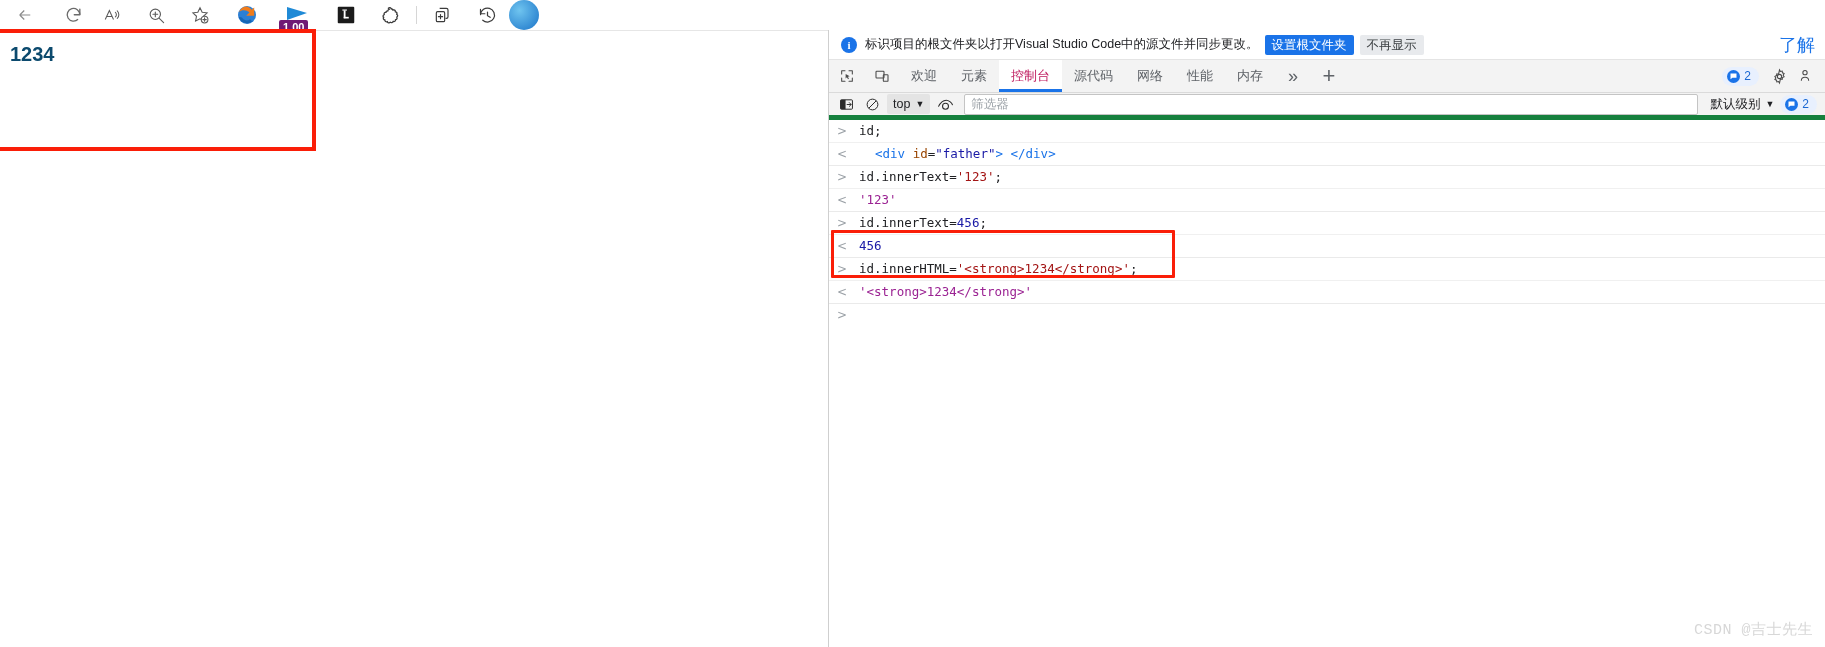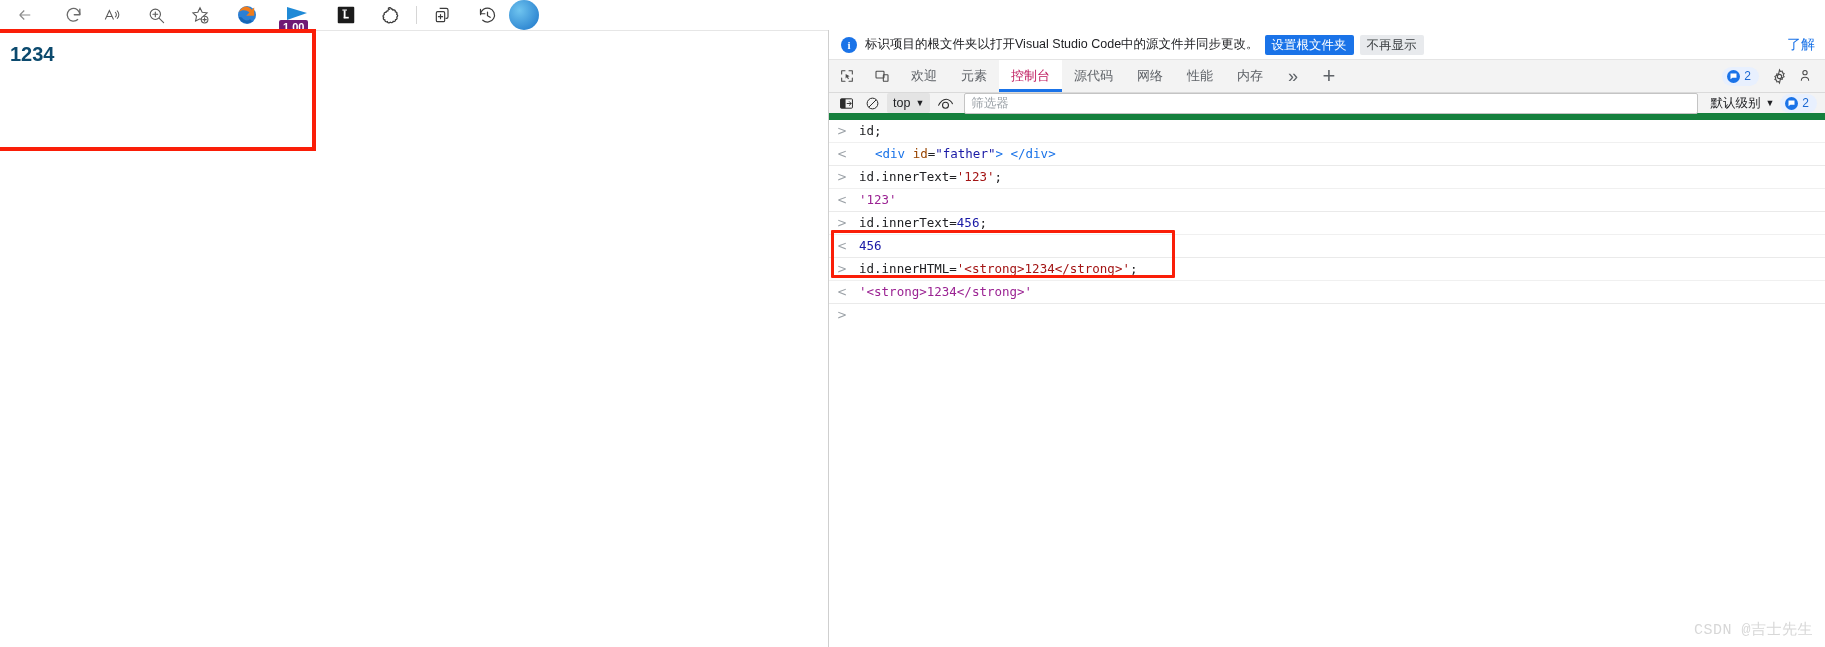--- a/index.html
+++ b/index.html
@@ -91,21 +91,21 @@
   }
   #notif-text { margin-left: 8px; white-space: nowrap; }
   .notif-btn {
     margin-left: 6px; height: 20px; padding: 0 7px; font-size: 12.5px;
     border: none; border-radius: 2px; line-height: 20px; white-space: nowrap;
     cursor: pointer;
   }
   .notif-btn.primary { background: #1a73e8; color: #ffffff; }
   .notif-btn.secondary { background: #e8eaed; color: #3c4043; }
   #notif-learn {
-    margin-left: auto; color: #1a73e8; font-size: 14px;
+    margin-left: auto; color: #1a73e8; font-size: 18px;
     white-space: nowrap; padding-right: 2px; cursor: pointer;
   }
 
   
   #devtools-tabs {
     height: 33px; flex: none; display: flex; align-items: stretch;
     background: #f3f3f3; border-bottom: 1px solid #dadada;
   }
   .dt-tool-icon {
     width: 35px; display:flex; align-items:center; justify-content:center;
@@ -140,21 +140,21 @@
     display:flex; align-items:center; justify-content:center;
   }
   .dt-icon-btn {
     width: 28px; height: 28px; display:flex; align-items:center; justify-content:center;
     color:#5f6368; cursor:pointer; flex:none;
   }
 
   
   #console-toolbar {
     height: 27px; flex: none; display: flex; align-items: center;
-    background: #f3f3f3; border-bottom: 7px solid #15803d; padding: 0 4px;
+    background: #f3f3f3; border-bottom: 5px solid #15803d; padding: 0 4px;
   }
   .ct-btn {
     width: 26px; height: 22px; display:flex; align-items:center; justify-content:center;
     color:#3c4043; cursor:pointer; flex:none;
   }
   .ct-select {
     display: flex; align-items: center; gap: 5px; height: 20px;
     background: #e4e4e4; border-radius: 2px; padding: 0 6px;
     font-size: 12.5px; color: #202124; cursor: pointer; margin: 0 2px;
   }

